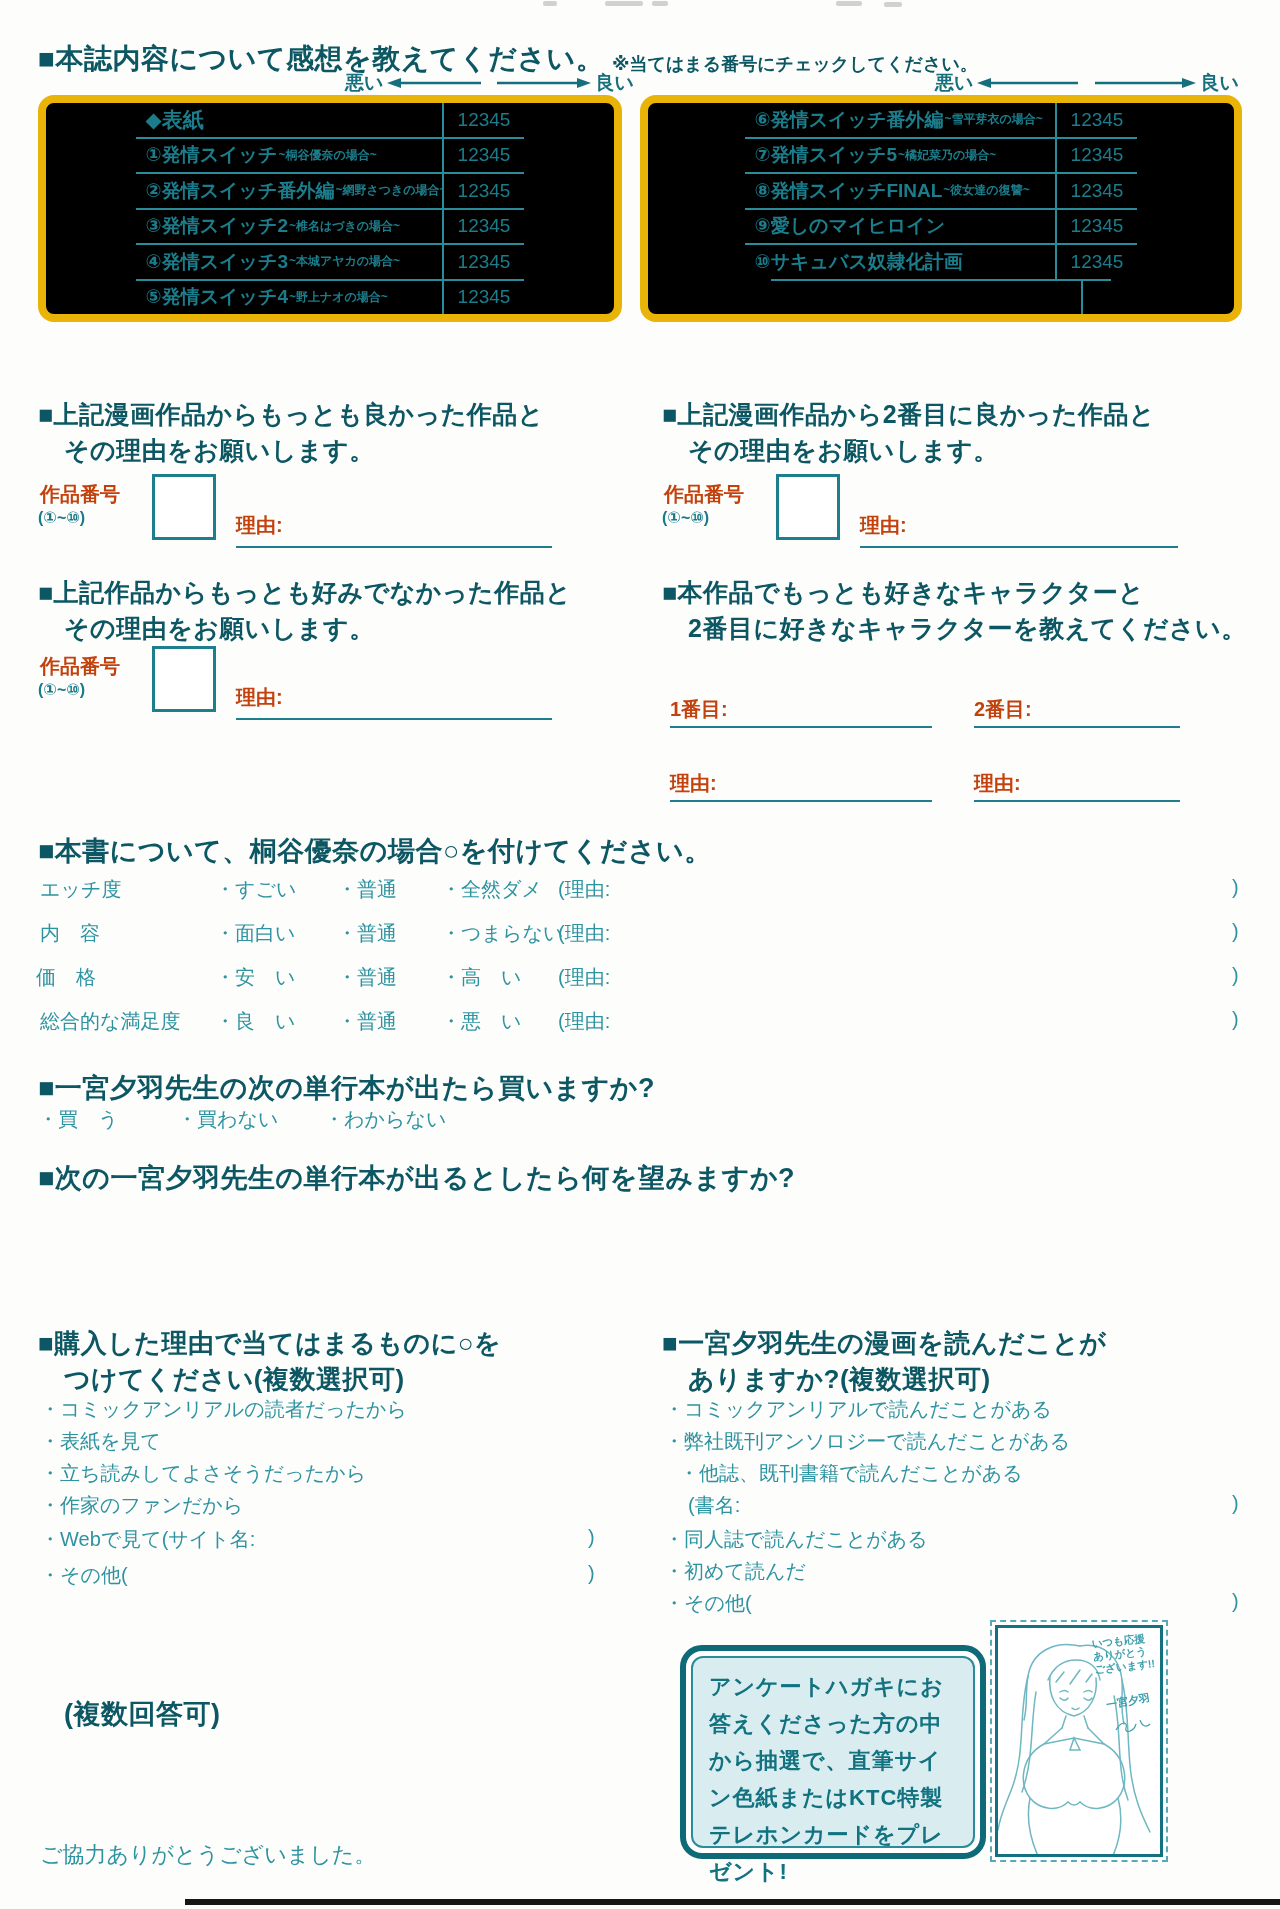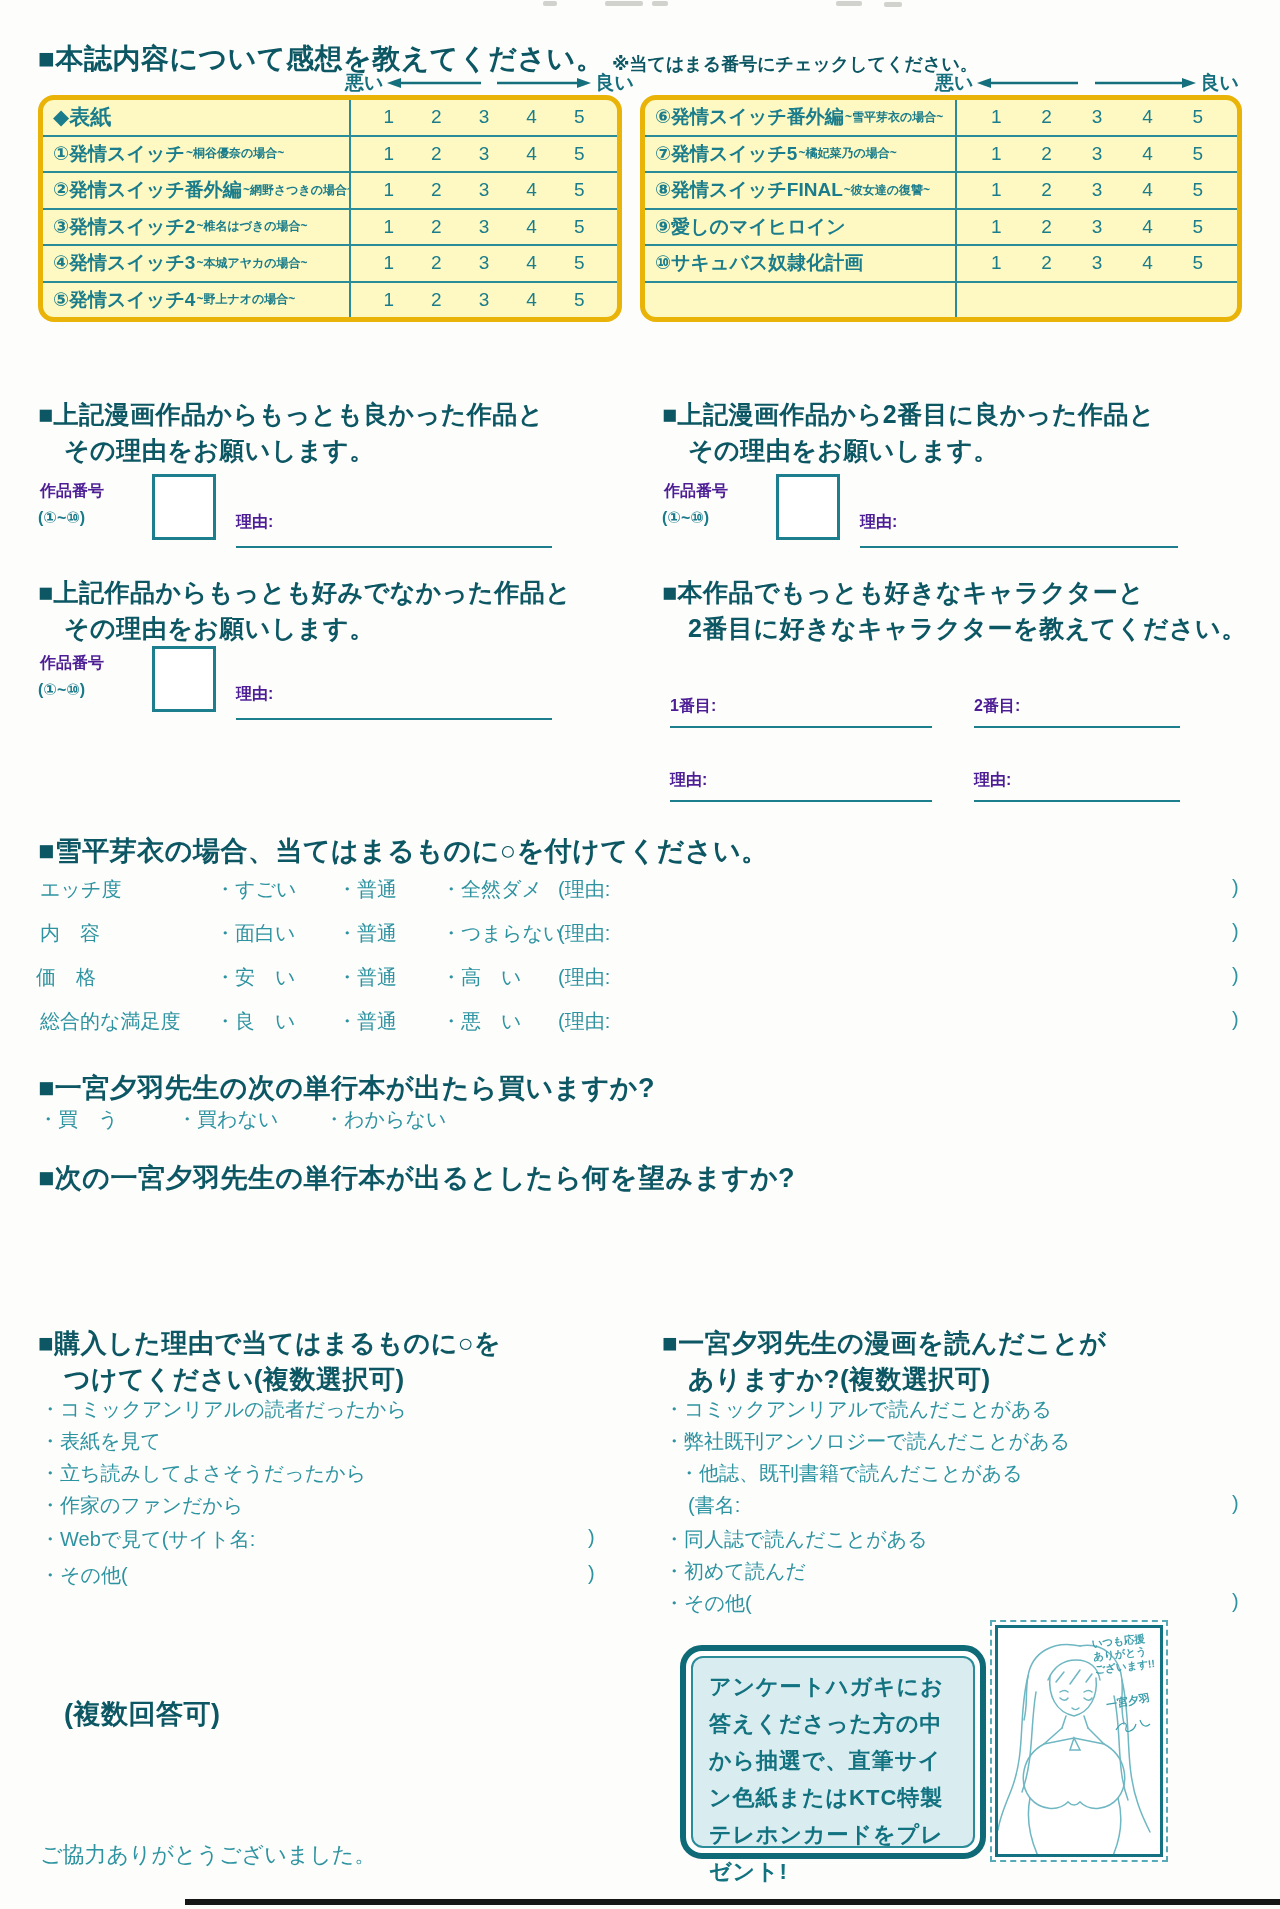--- a/index.html
+++ b/index.html
@@ -1,27 +1,27 @@
 <!DOCTYPE html>
 <html><head>
 <meta charset="utf-8">
 <style>
   html,body{margin:0;padding:0;background:#fdfdfb;}
   .page{position:relative;width:1280px;height:1909px;background:#fdfdfb;
         font-family:"Liberation Sans","DejaVu Sans",sans-serif;overflow:hidden;}
   .h{position:absolute;font-weight:bold;color:#0c5763;letter-spacing:.5px;white-space:nowrap;}
   .h28{font-size:28px;} .h27{font-size:27px;} .h25{font-size:25px;} .h26{font-size:26px;}
   .note{position:absolute;font-size:18px;font-weight:bold;color:#0c5763;white-space:nowrap;}
-  .lab{position:absolute;font-size:16px;font-weight:bold;color:#4c1d95;white-space:nowrap;text-align:right;}
+  .lab{position:absolute;font-size:20px;font-weight:bold;color:#c2410c;white-space:nowrap;text-align:right;}
   .lab-sm{position:absolute;font-size:16px;font-weight:bold;color:#197a89;white-space:nowrap;}
   .item{position:absolute;font-size:20px;color:#2e93a1;white-space:nowrap;}
   .uline{position:absolute;border-top:2px solid #1d7f8e;height:0;}
   .wbox{position:absolute;width:64px;height:66px;border:3px solid #1d7f8e;background:#fff;box-sizing:border-box;}
-  .tbl{position:absolute;border:5px solid #eab308;border-radius:16px;background:#fef9c3;
-       display:flex;flex-direction:column;overflow:hidden;box-sizing:border-box;}
+  .tbl{position:absolute;border:8px solid #eab308;border-radius:16px;background:#000000;
+       display:flex;flex-direction:column;overflow:hidden;box-sizing:border-box;align-items:center;}
   .trow{flex:1;display:flex;align-items:stretch;border-top:2px solid #2a8b99;min-height:0;}
   .trow:first-child{border-top:none;}
   .tlabel{display:flex;align-items:center;padding-left:10px;border-right:2px solid #2a8b99;box-sizing:border-box;white-space:nowrap;overflow:hidden;}
   .tbl-l .tlabel{width:308px;} .tbl-r .tlabel{width:312px;}
   .tmain{font-size:19px;font-weight:bold;color:#1b7d8b;}
   .tsub{font-size:12px;font-weight:bold;color:#1b7d8b;margin-left:1px;}
   .tnums{flex:1;display:flex;align-items:center;padding:0 14px;}
   .num{flex:1;text-align:center;font-size:19px;color:#1b7d8b;}
   .scale{position:absolute;display:flex;align-items:center;gap:4px;color:#156f7d;font-size:19px;font-weight:bold;}
   .arr{flex:0 0 auto;}
@@ -257,21 +257,21 @@
   <div class="h h25" style="left:688px;top:612px;">2番目に好きなキャラクターを教えてください。</div>
   <div class="lab" style="left:670px;top:696px;">1番目:</div>
   <div class="uline" style="left:670px;top:726px;width:262px;"></div>
   <div class="lab" style="left:974px;top:696px;">2番目:</div>
   <div class="uline" style="left:974px;top:726px;width:206px;"></div>
   <div class="lab" style="left:670px;top:770px;">理由:</div>
   <div class="uline" style="left:670px;top:800px;width:262px;"></div>
   <div class="lab" style="left:974px;top:770px;">理由:</div>
   <div class="uline" style="left:974px;top:800px;width:206px;"></div>
 
-  <div class="h h27" style="left:38px;top:833px;">■雪平芽衣の場合、当てはまるものに○を付けてください。</div>
+  <div class="h h27" style="left:38px;top:833px;">■本書について、桐谷優奈の場合○を付けてください。</div>
 
   <div class="item" style="left:40px;top:876px;">エッチ度</div>
   <div class="item" style="left:215px;top:876px;">・すごい</div>
   <div class="item" style="left:337px;top:876px;">・普通</div>
   <div class="item" style="left:441px;top:876px;">・全然ダメ</div>
   <div class="item" style="left:558px;top:876px;">(理由:</div>
   <div class="paren" style="left:1232px;top:876px;">)</div>
 
   <div class="item" style="left:40px;top:920px;">内　容</div>
   <div class="item" style="left:215px;top:920px;">・面白い</div>

